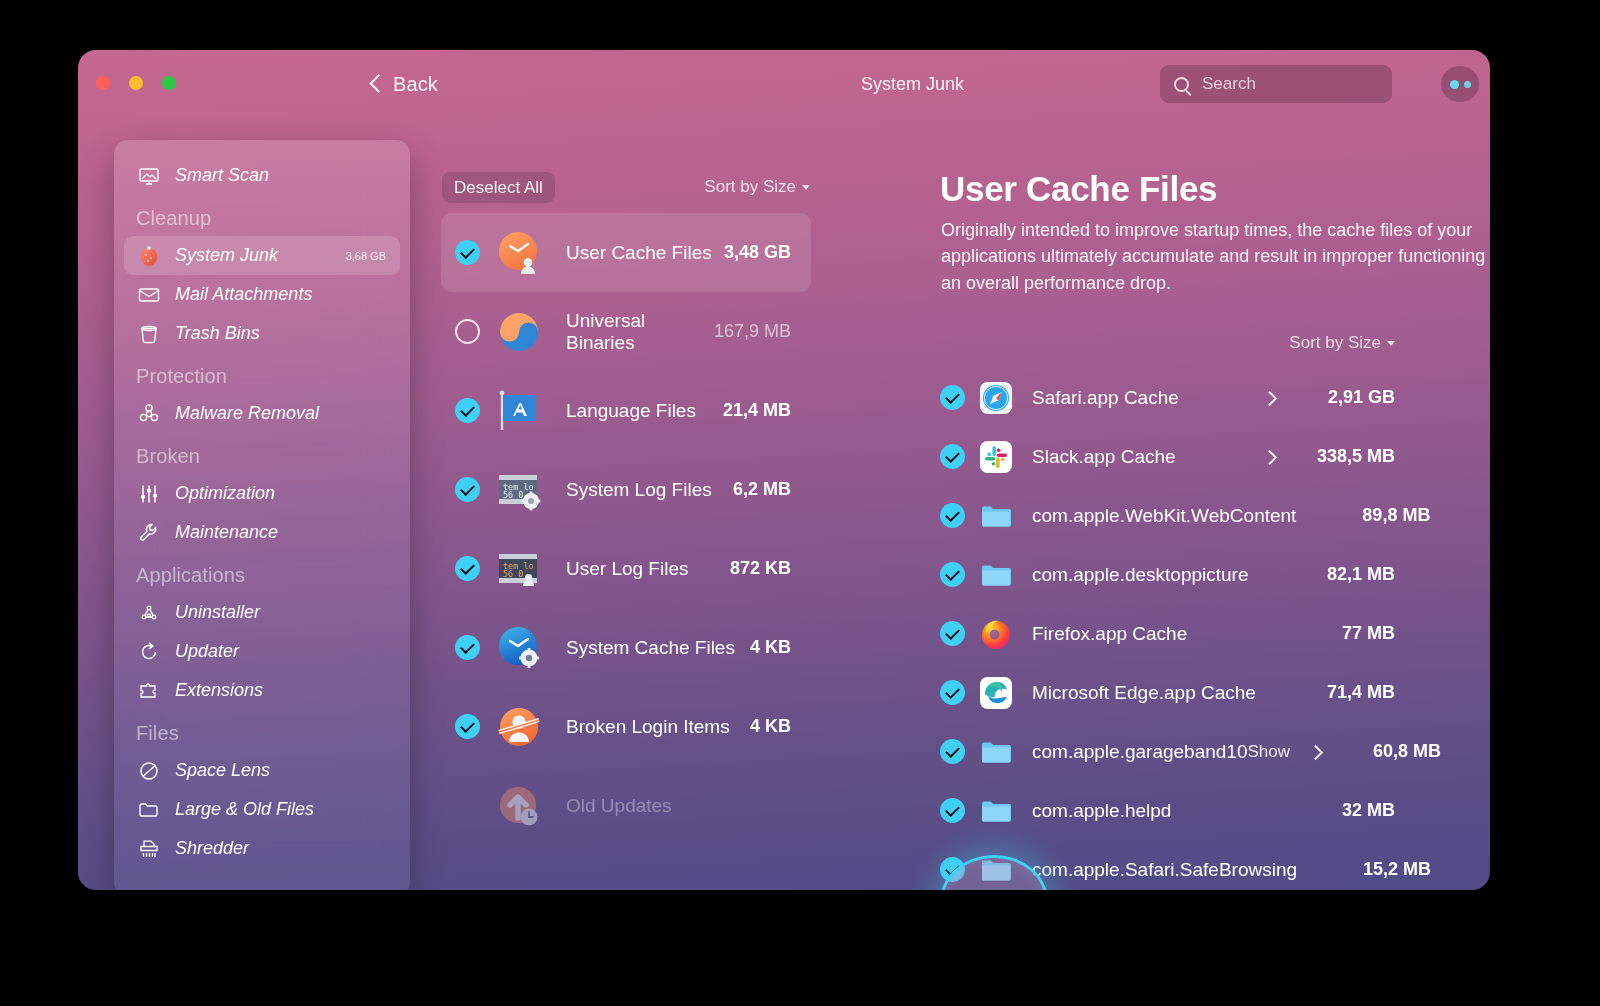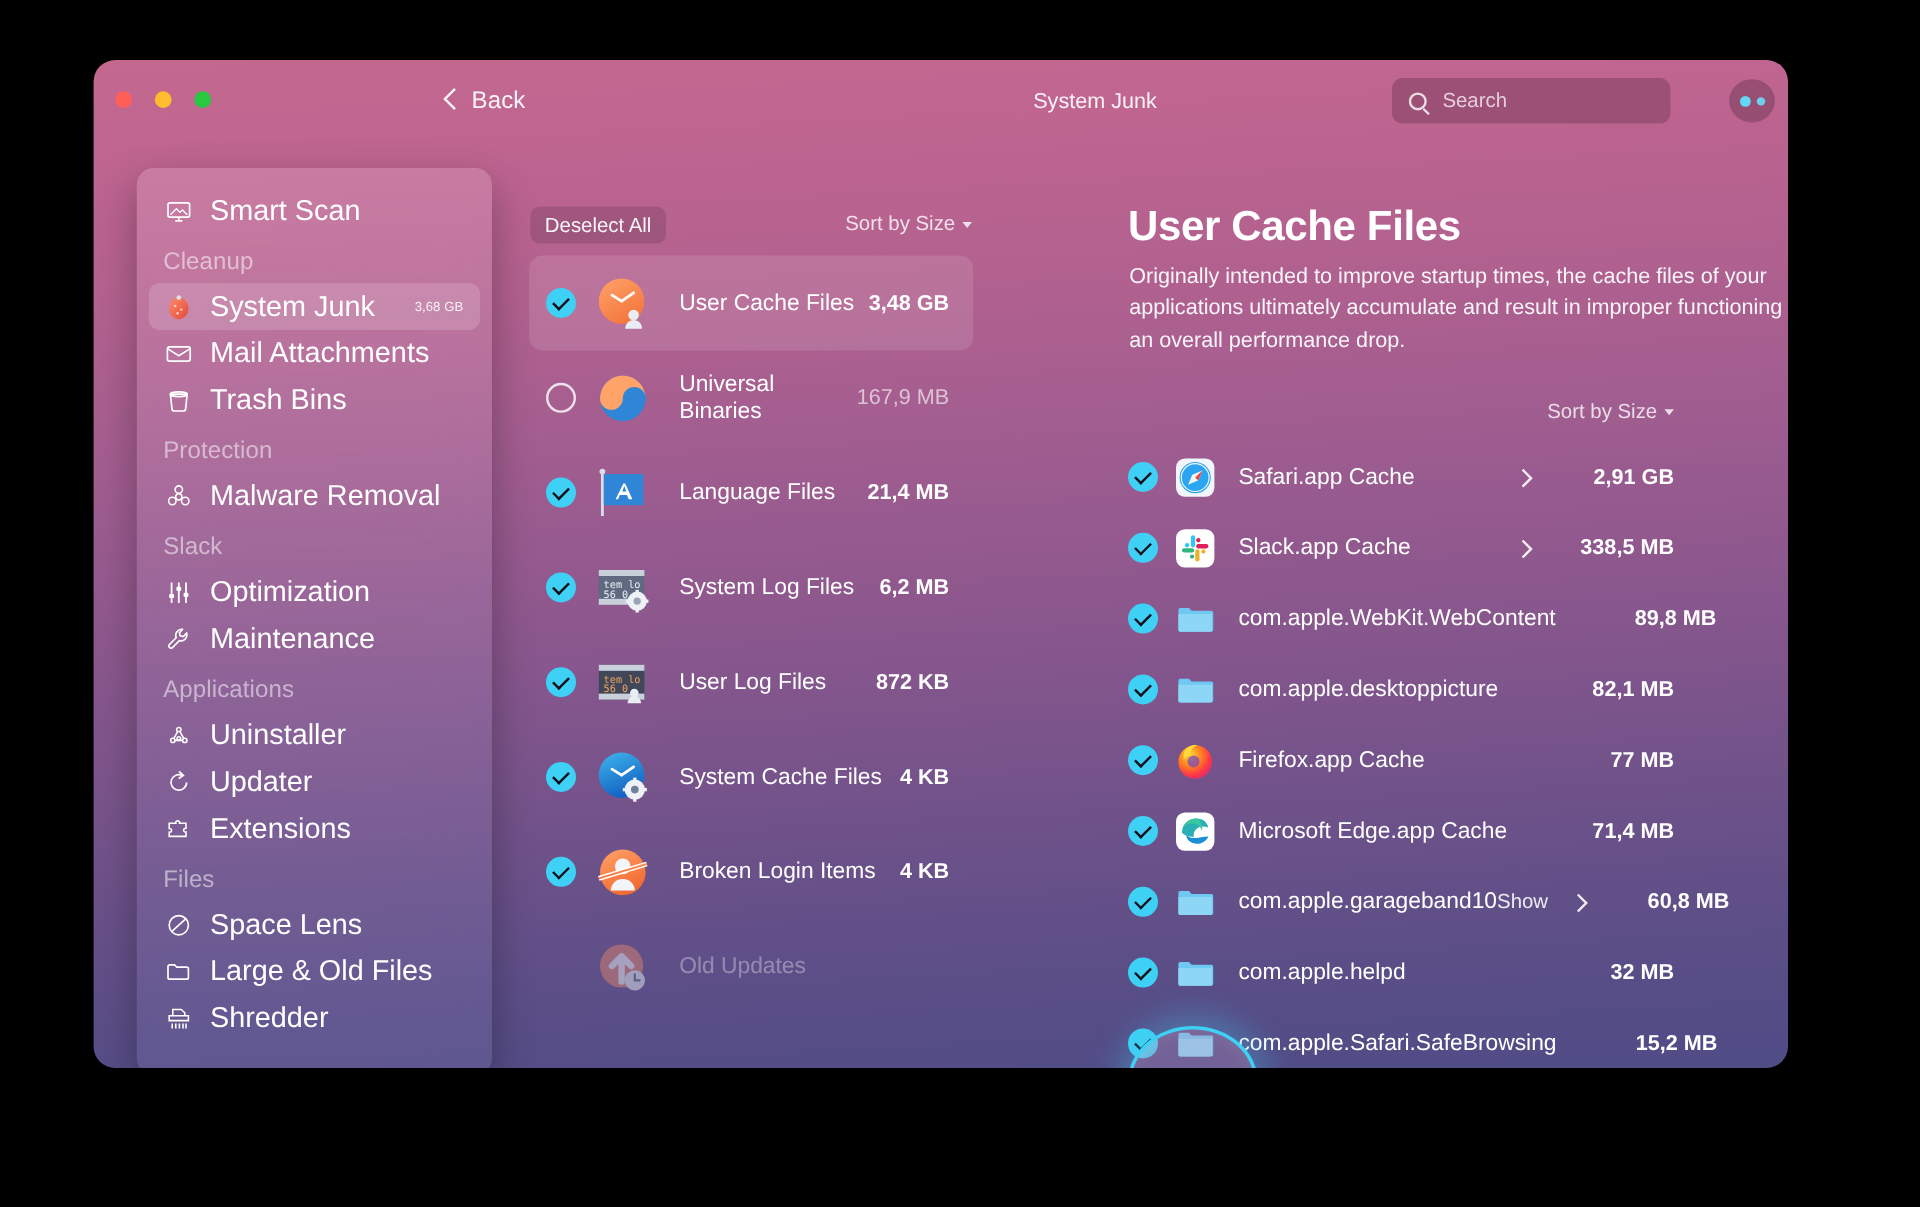--- a/index.html
+++ b/index.html
@@ -35,21 +35,21 @@
     position: absolute; left:0; top:0; width:100%; height:66px;
   }
   .traffic { position:absolute; top:26px; display:flex; gap:19px; left:18px; }
   .tl { width:14px; height:14px; border-radius:50%; }
   .tl.red{ background:#ff5f57; }
   .tl.yellow{ background:#febc2e; }
   .tl.green{ background:#28c840; }
 
   #back-button {
     position:absolute; left:283px; top:19px;
-    display:flex; align-items:flex-start; gap:11px;
+    display:flex; align-items:flex-end; gap:11px;
     padding:4px 8px; cursor:pointer;
   }
   #back-button .chev {
     width:13px; height:22px; position:relative;
   }
   #back-button .chev::before{
     content:""; position:absolute; left:3px; top:3px;
     width:11px; height:11px;
     border-left:2.2px solid rgba(255,255,255,.92);
     border-bottom:2.2px solid rgba(255,255,255,.92);
@@ -118,21 +118,21 @@
     height:39px; margin:0 10px; border-radius:9px;
     display:flex; align-items:center; padding-left:12px;
     cursor:pointer; position:relative;
   }
   .side-item.active{ background:rgba(255,255,255,.155); }
   .side-icon{
     width:26px; height:26px; flex:none; margin-right:13px;
     display:flex; align-items:center; justify-content:center;
   }
   .side-icon svg{ display:block; }
-  .side-label{ color:#fff; font-size:24px; }
+  .side-label{ color:#fff; font-size:18px;font-style:italic; }
   .side-size{
     position:absolute; right:14px; color:rgba(255,255,255,.88); font-size:11px;
   }
 
   
   #middle{
     position:absolute; left:285px; top:105px; width:470px; bottom:0;
   }
   #deselect-all{
     position:absolute; left:79px; top:17px;
@@ -325,21 +325,21 @@
           <circle cx="12" cy="12" r="2.6"></circle>
           <circle cx="12" cy="6" r="3.1"></circle>
             <circle cx="6.6" cy="15.5" r="3.1"></circle>
             <circle cx="17.4" cy="15.5" r="3.1"></circle>
           <path d="M12 9.4v-.3M9.8 13.4l-.4.5M14.2 13.4l.4.5"></path>
         </svg>
       </span>
       <span class="side-label">Malware Removal</span>
     </div>
 
-    <div class="side-group-label">Slack</div>
+    <div class="side-group-label">Broken</div>
     <div class="side-item">
       <span class="side-icon">
         <svg width="24" height="24" viewBox="0 0 24 24" fill="none" stroke="#fff" stroke-width="1.5">
           <path d="M6 3.5v17M12 3.5v17M18 3.5v17"></path>
           <rect x="4" y="13" width="4" height="3.4" rx="1" fill="#fff" stroke="none"></rect>
           <rect x="10" y="7" width="4" height="3.4" rx="1" fill="#fff" stroke="none"></rect>
           <rect x="16" y="12" width="4" height="3.4" rx="1" fill="#fff" stroke="none"></rect>
         </svg>
       </span>
       <span class="side-label">Optimization</span>

